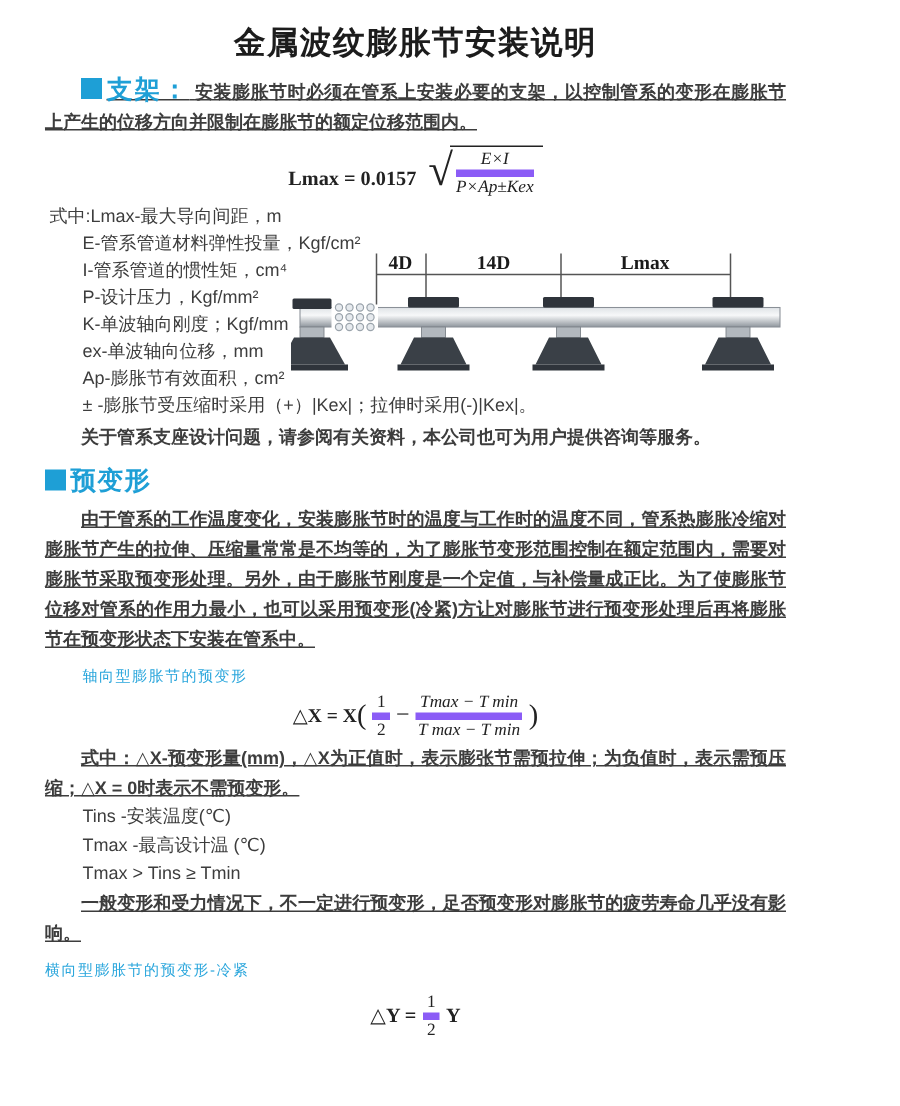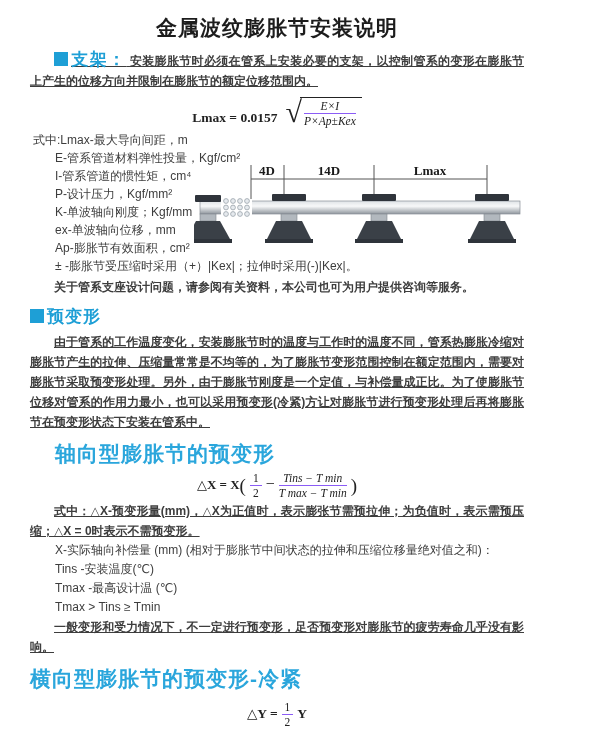--- a/index.html
+++ b/index.html
@@ -17,36 +17,36 @@
   .marker{display:inline-block;width:14px;height:14px;background:#1e9fd6;
           vertical-align:-1px;margin-right:3px;}
 
   .formula{text-align:center;font-family:"Liberation Serif","DejaVu Serif",serif;
            color:#222;margin:6px 0 4px;}
   .f-lhs{font-weight:bold;font-size:13.5px;}
   .sqrt{display:inline-flex;align-items:center;margin-left:4px;}
   .sqrt-sign{font-size:30px;line-height:0.85;font-weight:400;margin-right:-2px;}
   .sqrt-body{border-top:1.4px solid #222;padding:2px 6px 0 4px;}
   .frac{display:inline-block;text-align:center;vertical-align:middle;font-size:11.5px;}
-  .frac .num{display:block;border-bottom:1px solid #8b5cf6;padding:0 3px 1px;}
+  .frac .num{display:block;border-bottom:5px solid #8b5cf6;padding:0 3px 1px;}
   .frac .den{display:block;padding-top:1px;}
   .ital{font-style:italic;}
   .paren{font-size:19px;vertical-align:middle;font-weight:400;}
 
   .defs-wrap{position:relative;margin-top:4px;min-height:166px;}
   .def-line{font-size:12px;line-height:18px;color:#3d3d3d;padding-left:25px;}
   .def-line.first{padding-left:3px;}
   .note-line{font-size:12px;line-height:20px;font-weight:600;color:#3d3d3d;text-indent:2em;margin-top:2px;}
 
   .diagram{position:absolute;top:28px;right:-6px;width:336px;height:100px;}
 
   .sec-head{margin-top:8px;color:#1e9fd6;font-size:17px;font-weight:bold;letter-spacing:1px;}
   .p2{margin-top:4px;}
 
-  .sub-head{color:#2aa6dc;font-size:21px;font-weight:bold;letter-spacing:1px;margin-top:8px;}
+  .sub-head{color:#2aa6dc;font-size:10px;font-weight:normal;letter-spacing:1px;margin-top:8px;}
   .sub-head.indent{padding-left:25px;}
 
   .def-line.lh19{line-height:19px;}
   .f2{margin:4px 0 2px;}
   .f2 .f-lhs{font-size:13px;}
   .f3{margin:8px 0 6px;}
   .final-line{font-size:12px;line-height:19px;color:#3d3d3d;padding-left:25px;margin-top:4px;}
 
   svg text{font-family:"Liberation Serif","DejaVu Serif",serif;}
 </style>
@@ -159,29 +159,28 @@
   <div class="sub-head indent">轴向型膨胀节的预变形</div>
 
   <div class="formula f2">
     <span class="f-lhs">△X = X</span><span class="paren">(</span>
     <span class="frac">
       <span class="num">1</span>
       <span class="den">2</span>
     </span>
     <span>−</span>
     <span class="frac ital">
-      <span class="num">Tins − T min</span>
+      <span class="num">Tmax − T min</span>
       <span class="den">T max − T min</span>
     </span>
     <span class="paren">)</span>
   </div>
 
   <p class="para">式中：△X-预变形量(mm)，△X为正值时，表示膨张节需预拉伸；为负值时，表示需预压缩；△X = 0时表示不需预变形。</p>
 
-  <div class="def-line lh19">X-实际轴向补偿量 (mm) (相对于膨胀节中间状态的拉伸和压缩位移量绝对值之和)：</div>
   <div class="def-line lh19">Tins -安装温度(℃)</div>
   <div class="def-line lh19">Tmax -最高设计温 (℃)</div>
   <div class="def-line lh19">Tmax &gt; Tins ≥ Tmin</div>
   <p class="para">一般变形和受力情况下，不一定进行预变形，足否预变形对膨胀节的疲劳寿命几乎没有影响。</p>
 
   <div class="sub-head">横向型膨胀节的预变形-冷紧</div>
 
   <div class="formula f3">
     <span class="f-lhs">△Y =</span>
     <span class="frac">

